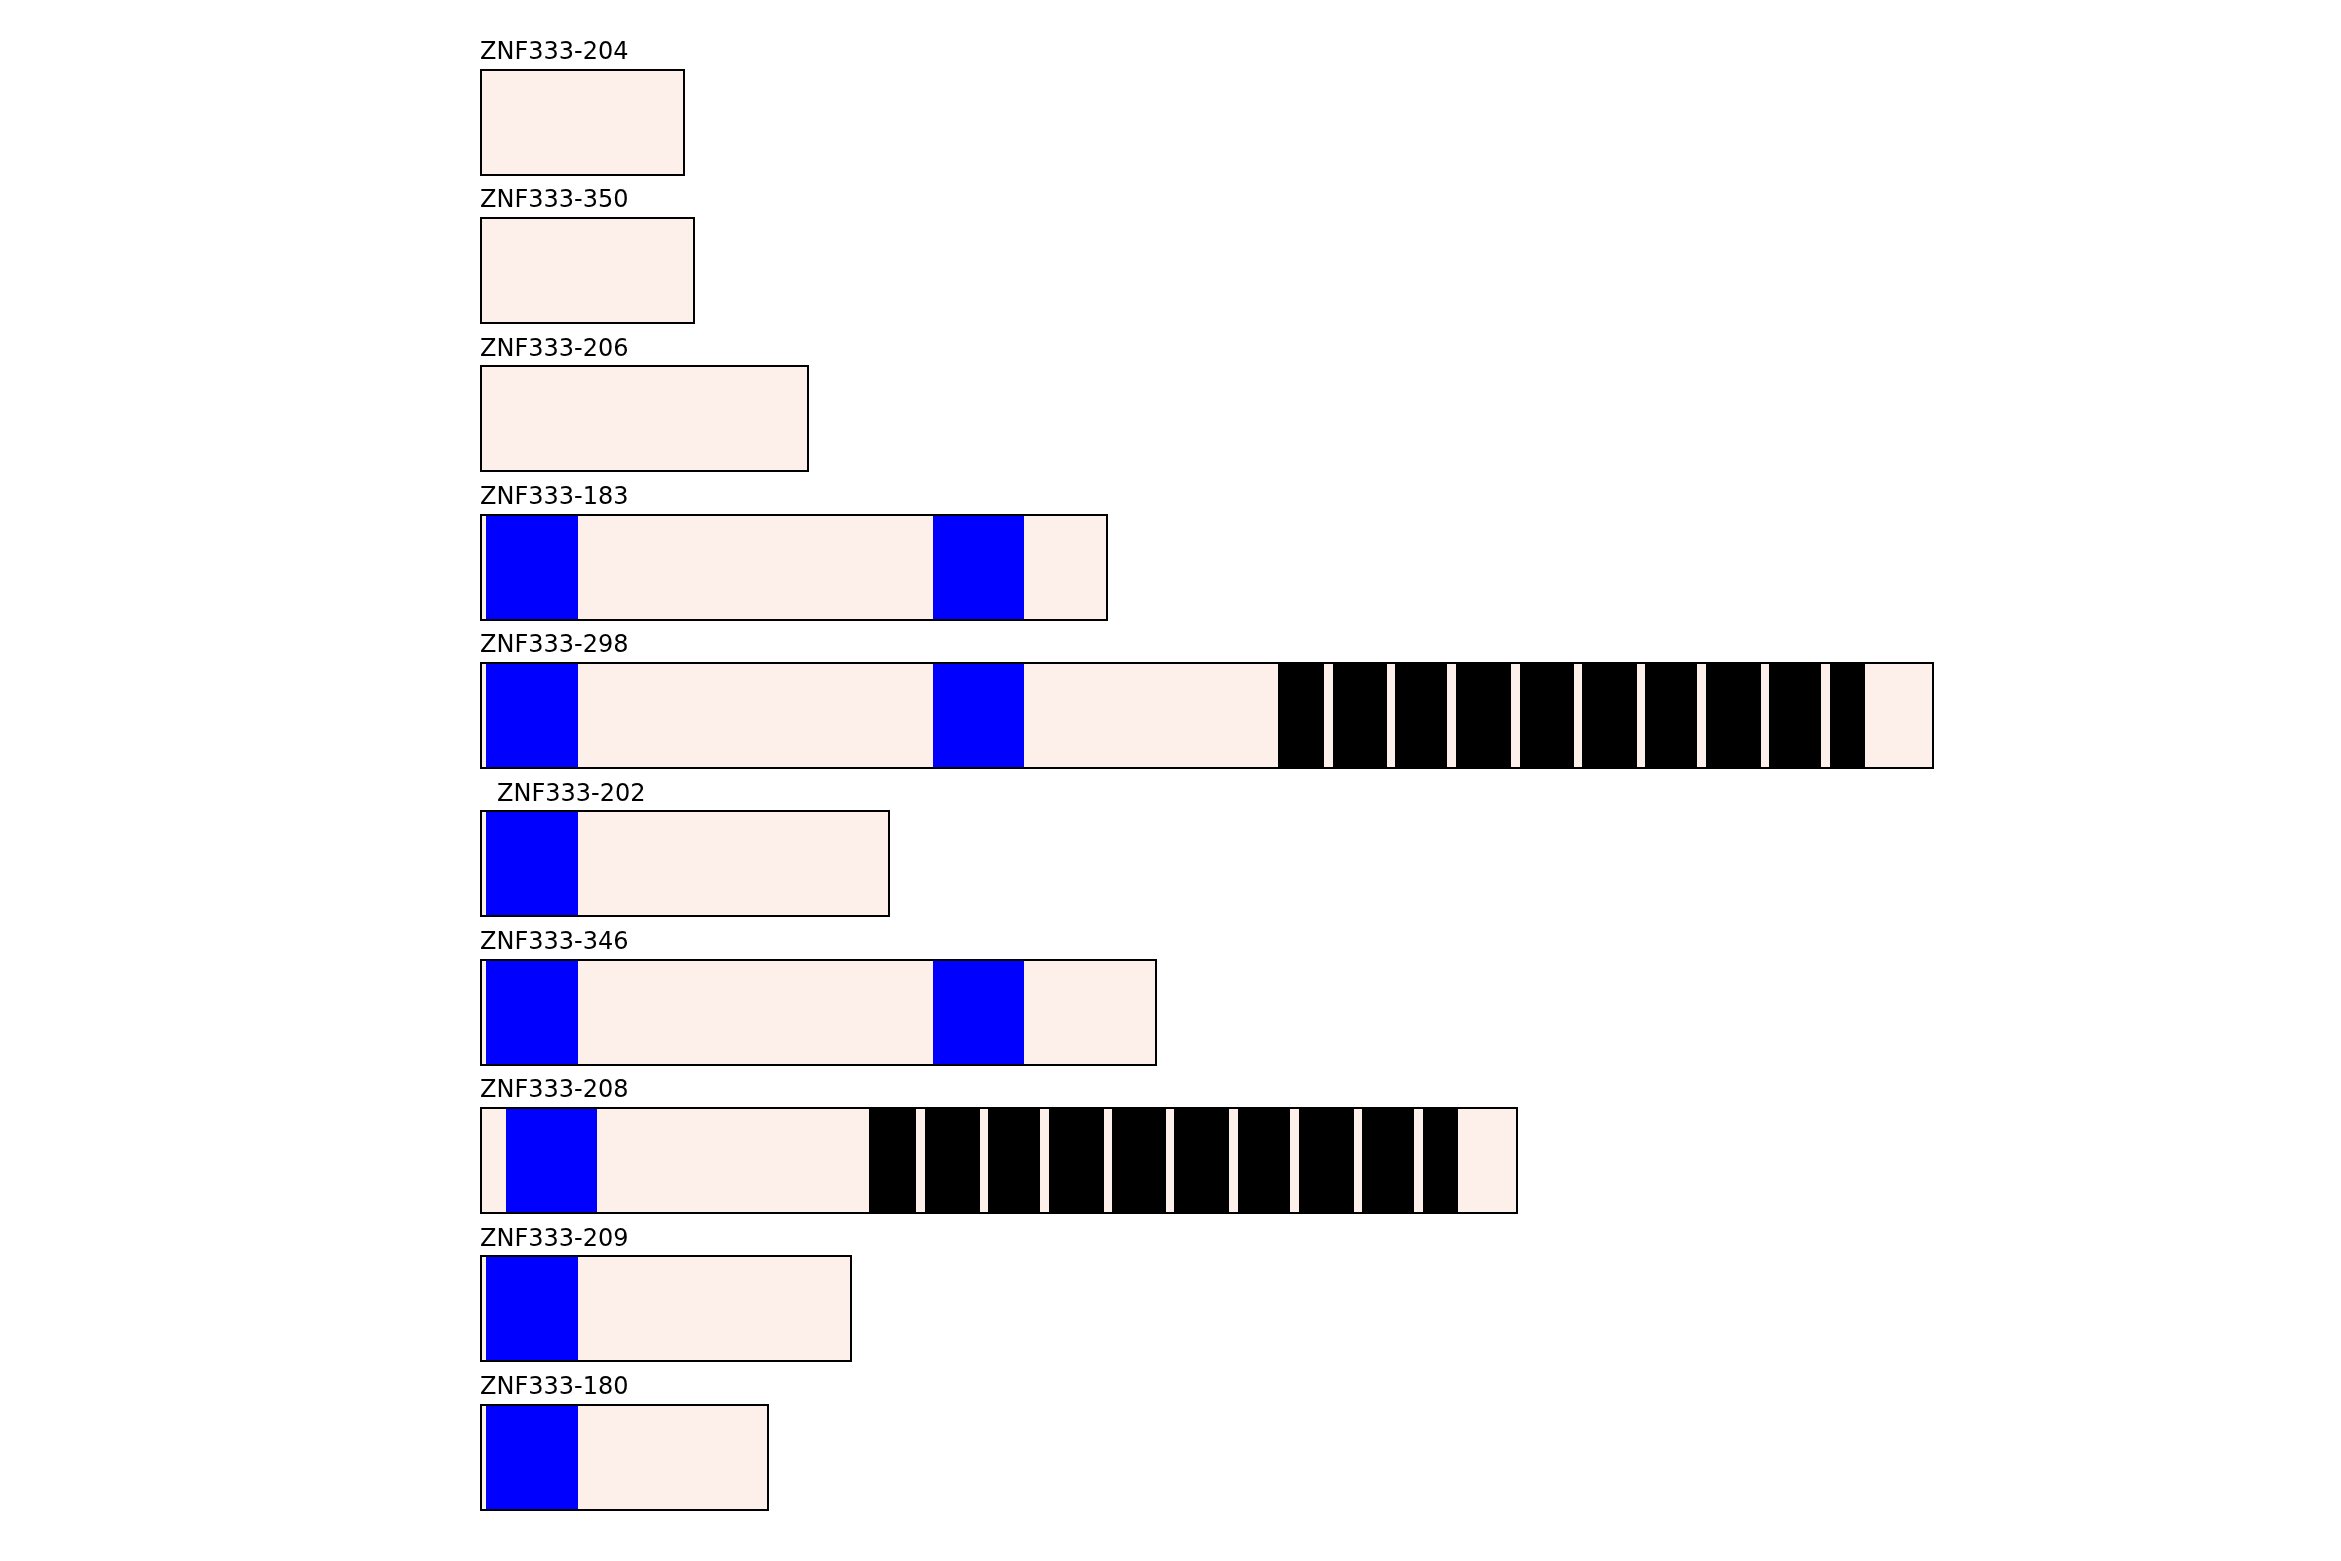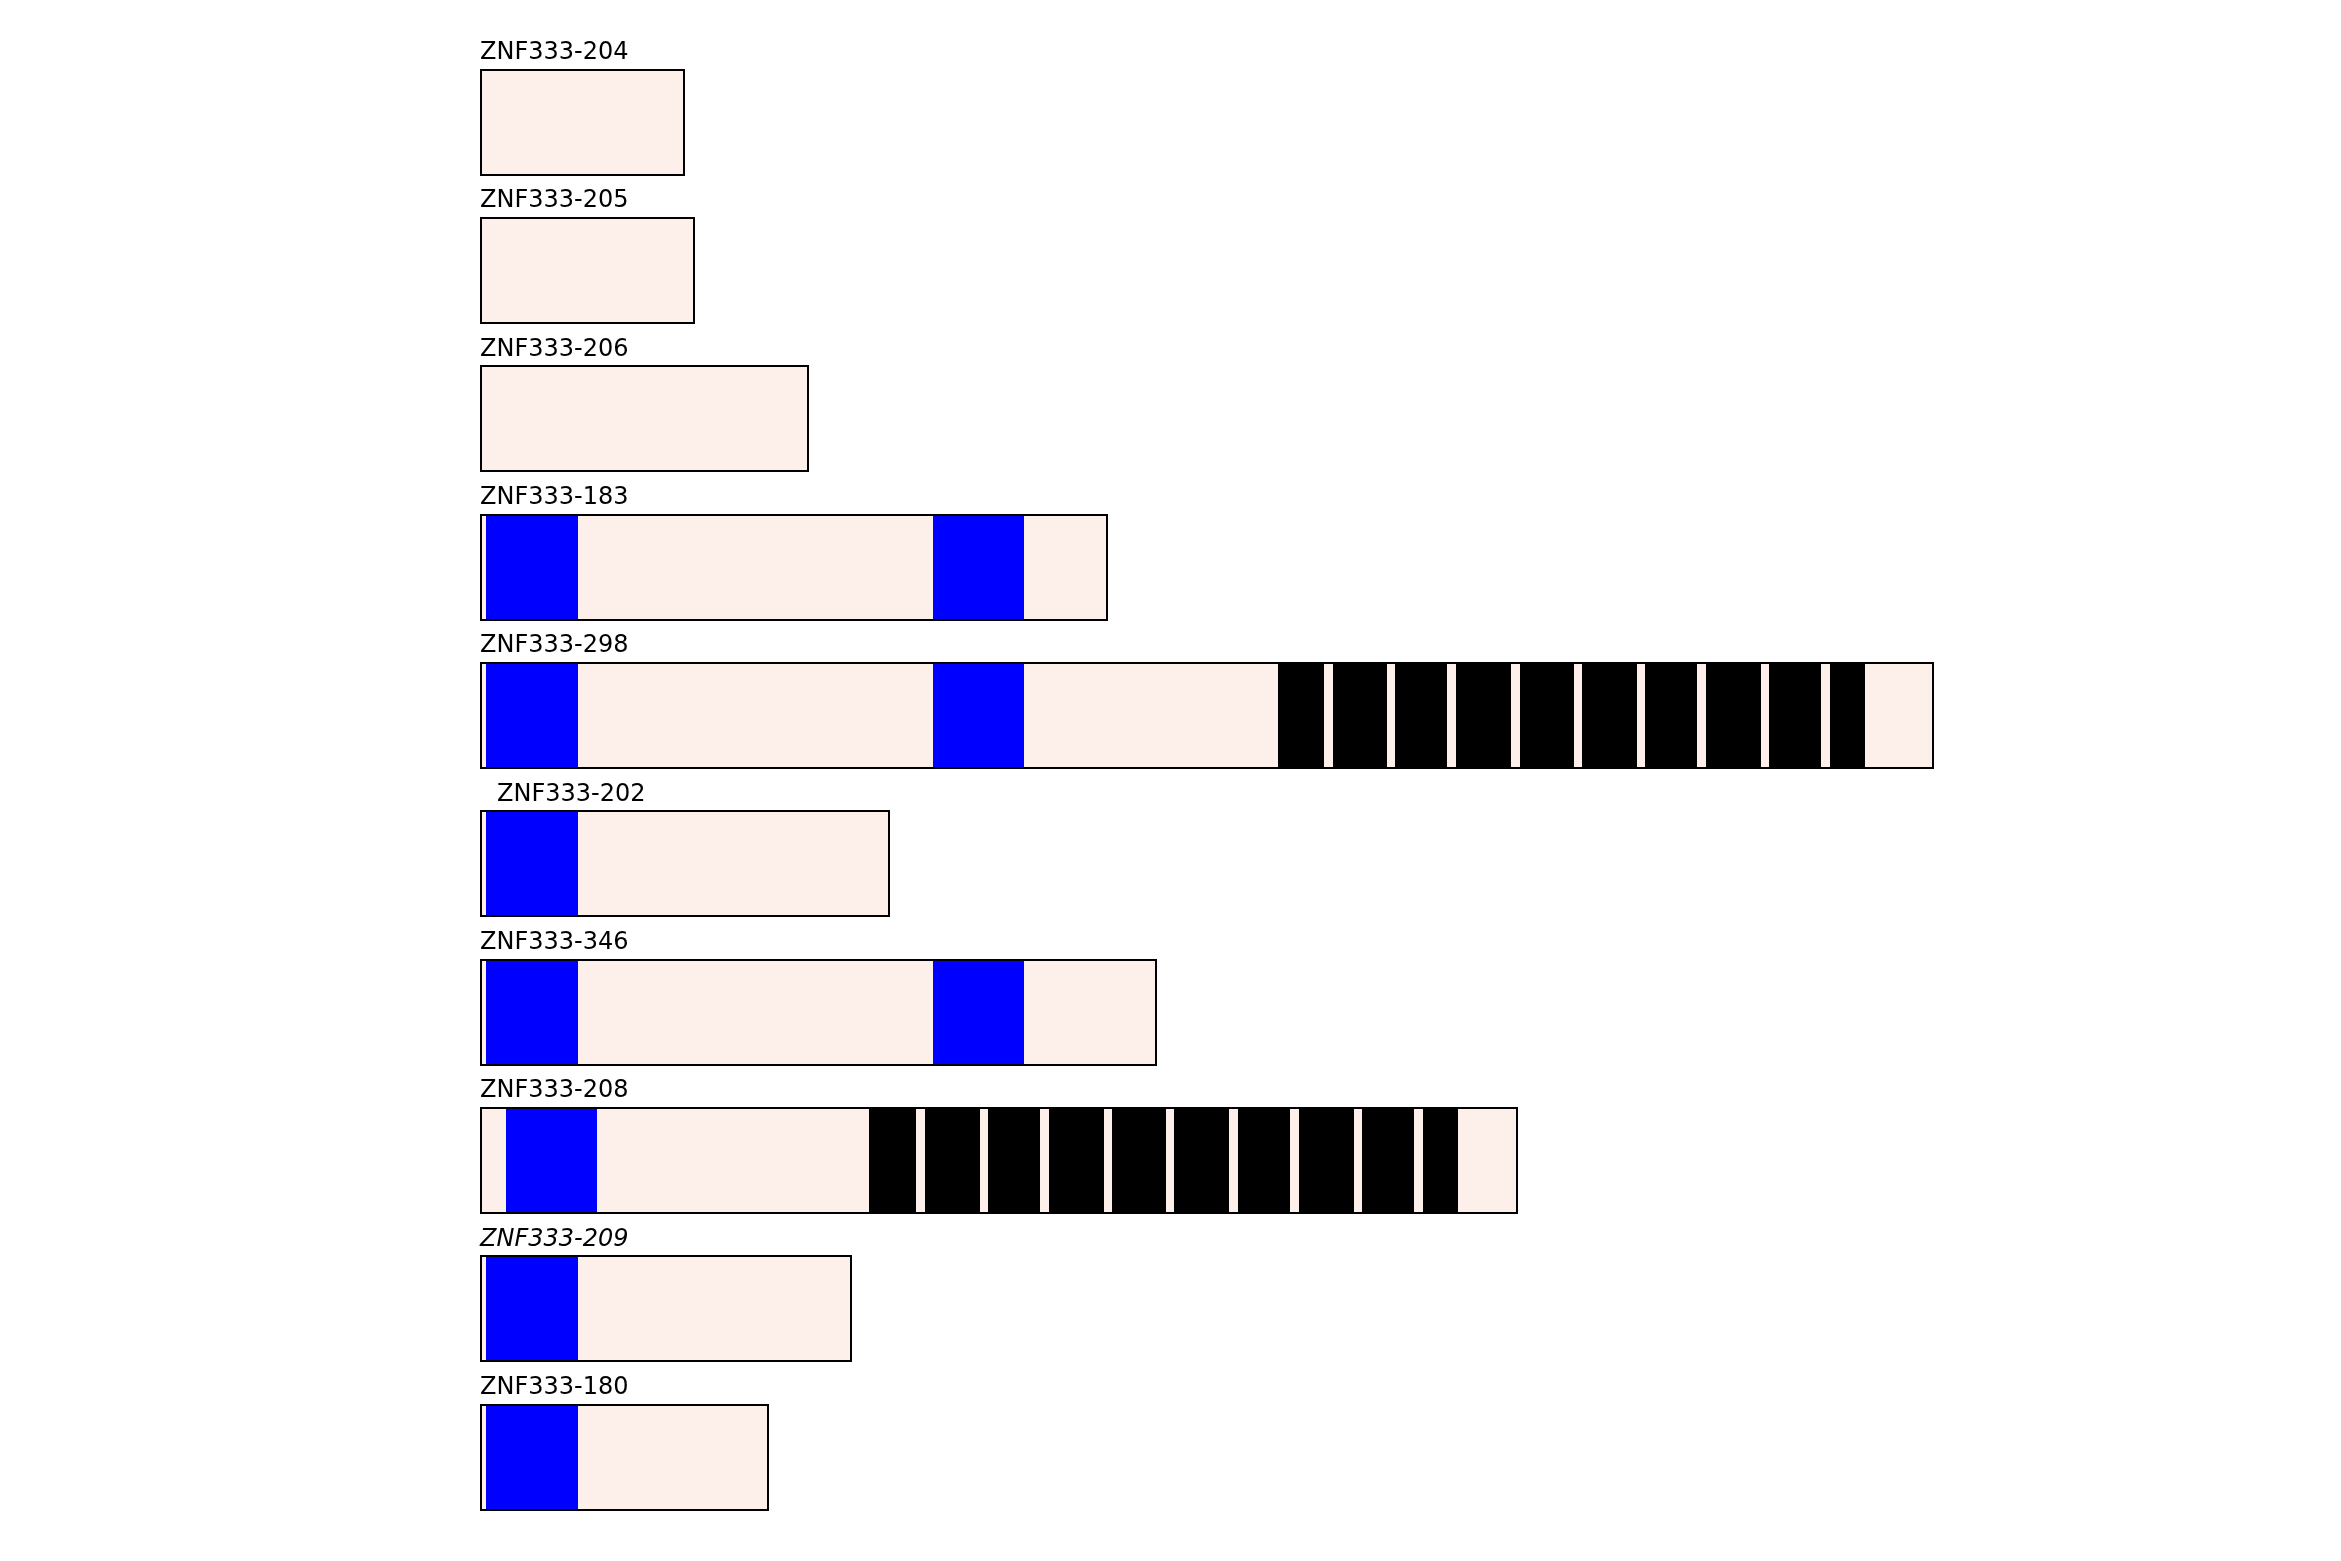--- a/index.html
+++ b/index.html
@@ -56,21 +56,21 @@
 <body>
 
 <div id="canvas">
     <div class="track">
       <div class="track-label" style="left: 447px; top: 39px;">ZNF333-204</div>
       <div class="transcript-box" style="left: 447px; top: 69px; width: 205px; height: 107px; border-color: rgb(0, 0, 0); background: rgb(253, 240, 234);">
         <div class="segment seg-utr" style="left: 0px; width: 205px; background: rgb(253, 240, 234);"></div>
       </div>
     </div>
     <div class="track">
-      <div class="track-label" style="left: 447px; top: 187px;">ZNF333-205</div>
+      <div class="track-label" style="left: 447px; top: 187px;">ZNF333-350</div>
       <div class="transcript-box" style="left: 447px; top: 217px; width: 215px; height: 107px; border-color: rgb(0, 0, 0); background: rgb(253, 240, 234);">
         <div class="segment seg-utr" style="left: 0px; width: 215px; background: rgb(253, 240, 234);"></div>
       </div>
     </div>
     <div class="track">
       <div class="track-label" style="left: 447px; top: 336px;">ZNF333-206</div>
       <div class="transcript-box" style="left: 447px; top: 365px; width: 329px; height: 107px; border-color: rgb(0, 0, 0); background: rgb(253, 240, 234);">
         <div class="segment seg-utr" style="left: 0px; width: 329px; background: rgb(253, 240, 234);"></div>
       </div>
     </div>
@@ -136,21 +136,21 @@
         <div class="segment seg-exon" style="left: 630px; width: 54px; background: rgb(0, 0, 0);"></div>
         <div class="segment seg-exon" style="left: 692px; width: 55px; background: rgb(0, 0, 0);"></div>
         <div class="segment seg-exon" style="left: 756px; width: 52px; background: rgb(0, 0, 0);"></div>
         <div class="segment seg-exon" style="left: 817px; width: 55px; background: rgb(0, 0, 0);"></div>
         <div class="segment seg-exon" style="left: 880px; width: 52px; background: rgb(0, 0, 0);"></div>
         <div class="segment seg-exon" style="left: 941px; width: 35px; background: rgb(0, 0, 0);"></div>
         <div class="segment seg-utr" style="left: 976px; width: 62px; background: rgb(253, 240, 234);"></div>
       </div>
     </div>
     <div class="track">
-      <div class="track-label" style="left: 447px; top: 1226px; font-style: italic;">ZNF333-209</div>
+      <div class="track-label" style="left: 447px; top: 1226px;">ZNF333-209</div>
       <div class="transcript-box" style="left: 447px; top: 1255px; width: 372px; height: 107px; border-color: rgb(0, 0, 0); background: rgb(253, 240, 234);">
         <div class="segment seg-utr" style="left: 0px; width: 3.9px; background: rgb(253, 240, 234);"></div>
         <div class="segment seg-blue" style="left: 3.9px; width: 92px; background: rgb(0, 0, 255);"></div>
         <div class="segment seg-utr" style="left: 96px; width: 276px; background: rgb(253, 240, 234);"></div>
       </div>
     </div>
     <div class="track">
       <div class="track-label" style="left: 447px; top: 1374px;">ZNF333-180</div>
       <div class="transcript-box" style="left: 447px; top: 1404px; width: 289px; height: 107px; border-color: rgb(0, 0, 0); background: rgb(253, 240, 234);">
         <div class="segment seg-utr" style="left: 0px; width: 3.9px; background: rgb(253, 240, 234);"></div>

